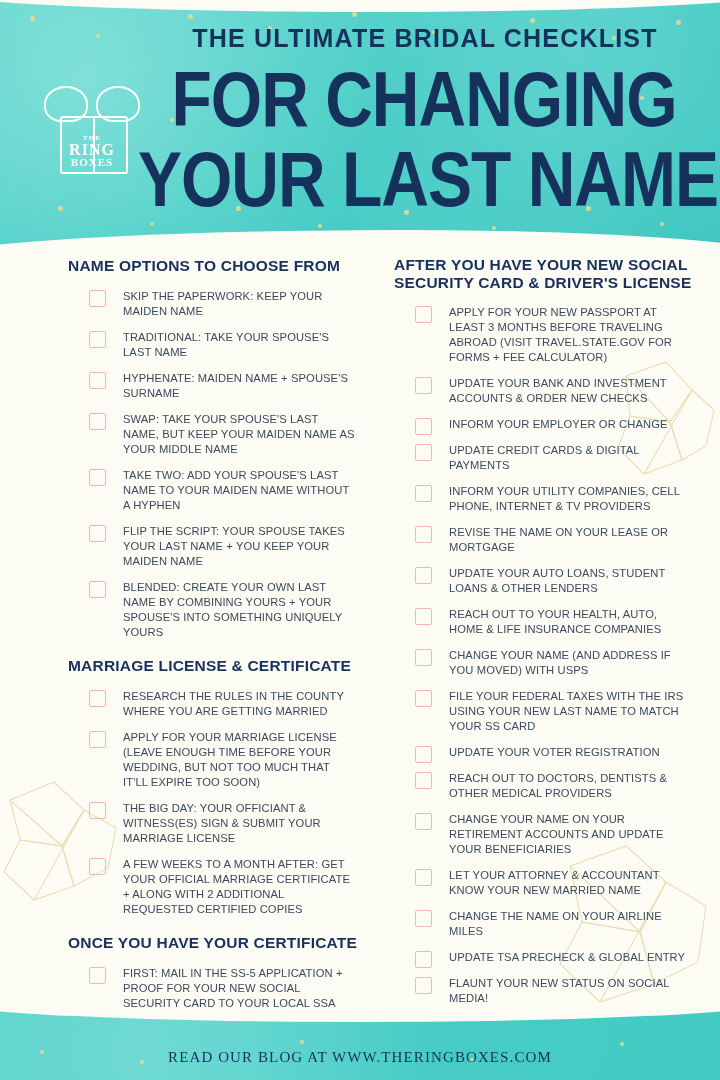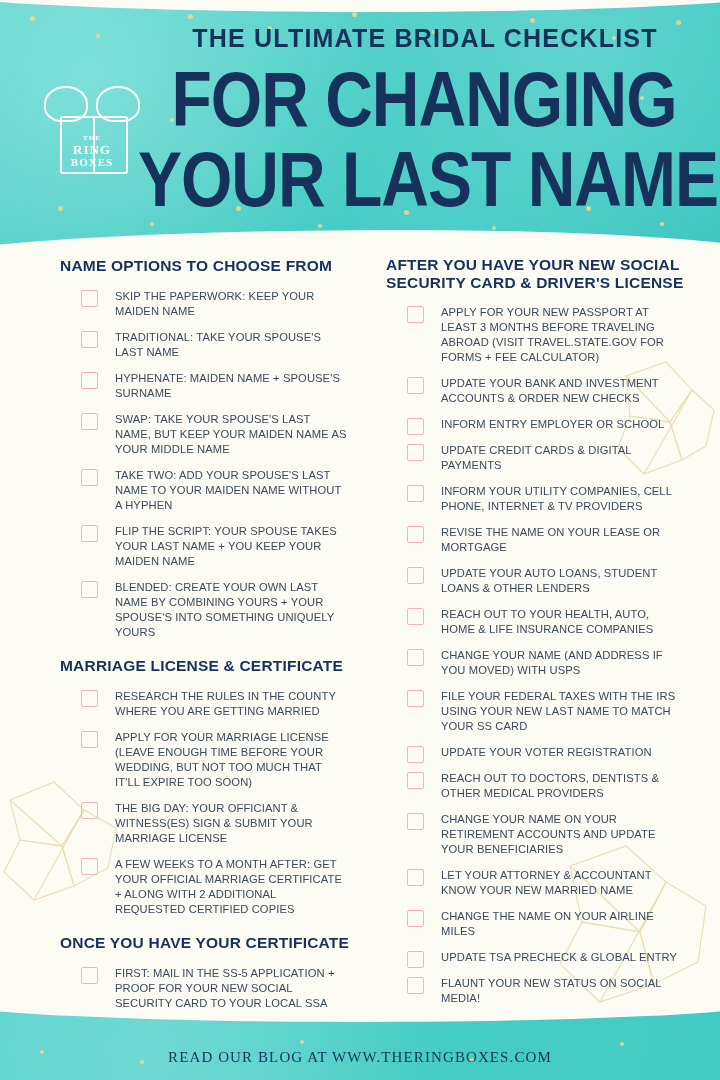--- a/index.html
+++ b/index.html
@@ -58,21 +58,21 @@
     position:absolute;right:6px;top:8px;width:40px;height:32px;
     border:2px solid #fff;border-radius:50% 50% 40% 40%;
     transform:rotate(18deg) skewX(6px);
   }
   .logo-text{
     position:absolute;left:22px;top:46px;width:64px;text-align:center;
     color:#fff;font-family:"Liberation Serif", serif;
     font-size:9px;letter-spacing:1px;line-height:12px;font-weight:bold;margin-top:8px;
   }
   .logo-text .t1{font-size:7px;}
-  .logo-text .t2{font-size:13px;}
+  .logo-text .t2{font-size:16px;}
   .logo-text .t3{font-size:11px;}
   
   .h-kicker{
     position:absolute;left:140px;top:24px;width:570px;
     text-align:center;
     font-family:"Liberation Sans", sans-serif;
     font-weight:bold;
     font-size:25px;letter-spacing:1.2px;
     color:#16315c;
     white-space:nowrap;
@@ -84,21 +84,21 @@
     line-height:1;
     white-space:nowrap;
   }
   .h-main1{top:60px;font-size:66px;letter-spacing:-1px;transform:scaleY(1.18);transform-origin:top center;}
   .h-main2{top:140px;font-size:66px;letter-spacing:-1px;transform:scaleY(1.18);transform-origin:top center;}
   
   .dot{position:absolute;border-radius:50%;background:#f2d88a;opacity:.85;}
   
   .geo{position:absolute;stroke:#e6d9a8;fill:none;stroke-width:1.1;opacity:.85;}
   
-  .cols{position:absolute;top:256px;left:8px;width:700px;height:770px;}
+  .cols{position:absolute;top:256px;left:16px;width:700px;height:770px;}
   .col{position:absolute;top:0;}
   .col-left{left:52px;width:300px;}
   .col-right{left:378px;width:312px;}
   .sec-title{
     font-family:"Liberation Sans", sans-serif;
     font-weight:bold;font-size:15.5px;color:#17315c;
     letter-spacing:.2px;margin:0 0 10px 0;line-height:20px;
   }
   .sec-title.two{line-height:18px;}
   ul.items{list-style:none;margin:13px;padding:0;}
@@ -236,21 +236,21 @@
       </div>
 
     </div>
 
     <div class="col col-right">
       <div class="sec">
         <div class="sec-title two">AFTER YOU HAVE YOUR NEW SOCIAL SECURITY CARD &amp; DRIVER'S LICENSE</div>
         <ul class="items">
           <li><span class="cb"></span><span>APPLY FOR YOUR NEW PASSPORT AT LEAST 3 MONTHS BEFORE TRAVELING ABROAD (VISIT TRAVEL.STATE.GOV FOR FORMS + FEE CALCULATOR)</span></li>
           <li><span class="cb"></span><span>UPDATE YOUR BANK AND INVESTMENT ACCOUNTS &amp; ORDER NEW CHECKS</span></li>
-          <li><span class="cb"></span><span>INFORM ENTRY EMPLOYER OR SCHOOL</span></li>
+          <li><span class="cb"></span><span>INFORM YOUR EMPLOYER OR CHANGE</span></li>
           <li><span class="cb"></span><span>UPDATE CREDIT CARDS &amp; DIGITAL PAYMENTS</span></li>
           <li><span class="cb"></span><span>INFORM YOUR UTILITY COMPANIES, CELL PHONE, INTERNET &amp; TV PROVIDERS</span></li>
           <li><span class="cb"></span><span>REVISE THE NAME ON YOUR LEASE OR MORTGAGE</span></li>
           <li><span class="cb"></span><span>UPDATE YOUR AUTO LOANS, STUDENT LOANS &amp; OTHER LENDERS</span></li>
           <li><span class="cb"></span><span>REACH OUT TO YOUR HEALTH, AUTO, HOME &amp; LIFE INSURANCE COMPANIES</span></li>
           <li><span class="cb"></span><span>CHANGE YOUR NAME (AND ADDRESS IF YOU MOVED) WITH USPS</span></li>
           <li><span class="cb"></span><span>FILE YOUR FEDERAL TAXES WITH THE IRS USING YOUR NEW LAST NAME TO MATCH YOUR SS CARD</span></li>
           <li><span class="cb"></span><span>UPDATE YOUR VOTER REGISTRATION</span></li>
           <li><span class="cb"></span><span>REACH OUT TO DOCTORS, DENTISTS &amp; OTHER MEDICAL PROVIDERS</span></li>
           <li><span class="cb"></span><span>CHANGE YOUR NAME ON YOUR RETIREMENT ACCOUNTS AND UPDATE YOUR BENEFICIARIES</span></li>

